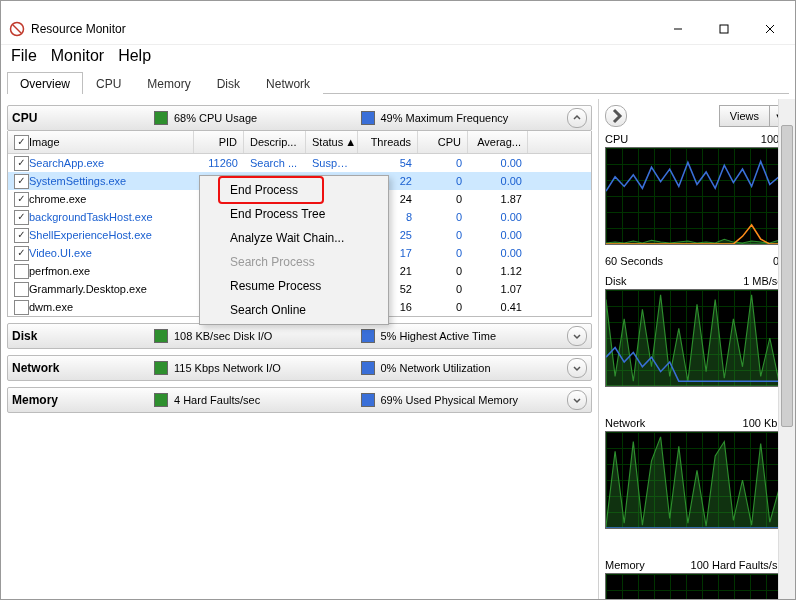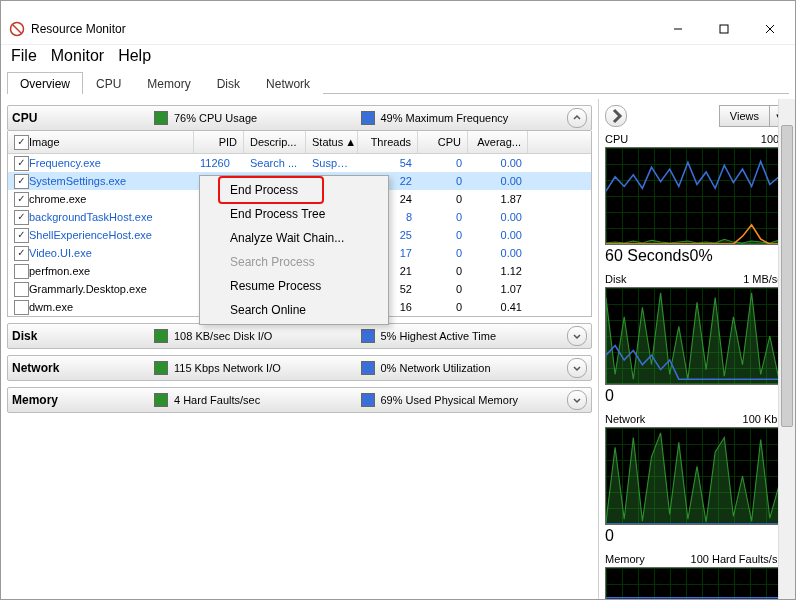--- a/index.html
+++ b/index.html
@@ -22,21 +22,21 @@
 .metric{display:flex;align-items:center;gap:6px;font-weight:normal;font-size:11px;flex:1}
 .swatch{width:12px;height:12px;border:1px solid #666}
 .expbtn{width:18px;height:18px;border:1px solid #aaa;border-radius:9px;background:linear-gradient(#fff,#e8e8e8);display:flex;align-items:center;justify-content:center;margin-left:auto}
 .expbtn svg{width:10px;height:10px}
 .proc-table{border:1px solid #bcbcbc;border-top:none;font-size:11px}
 .proc-head{display:flex;height:22px;align-items:center;background:linear-gradient(#fdfdfd,#eaeaea);border-bottom:1px solid #d0d0d0}
 .proc-head .col{border-right:1px solid #d8d8d8;height:100%;display:flex;align-items:center;padding:0 6px;box-sizing:border-box;overflow:hidden;white-space:nowrap}
 .row{display:flex;height:18px;align-items:center}
 .row .col{padding:0 6px;box-sizing:border-box;overflow:hidden;white-space:nowrap;text-overflow:ellipsis}
 .col.image{width:186px;display:flex;align-items:center;}
-.col.pid{width:50px;text-align:left;justify-content:flex-end}
+.col.pid{width:50px;text-align:right;justify-content:flex-end}
 .col.desc{width:62px}
 .col.status{width:52px}
 .col.threads{width:60px;text-align:right;justify-content:flex-end;display:flex}
 .col.cpu{width:50px;text-align:right;justify-content:flex-end;display:flex}
 .col.avg{width:60px;text-align:right;justify-content:flex-end;display:flex}
 .row.suspended{color:#1a5fd0}
 .row.selected{background:#cde8ff}
 .chk{width:13px;height:13px;border:1px solid #888;background:#fff;display:inline-flex;align-items:center;justify-content:center;flex-shrink:0}
 .chk.on::after{content:"✓";font-size:10px;color:#333;line-height:1}
 .ctx{position:absolute;left:198px;top:76px;width:184px;background:#f2f2f2;border:1px solid #a7a7a7;box-shadow:3px 3px 6px rgba(0,0,0,0.18);z-index:50;font-size:12px;padding:2px}
@@ -47,21 +47,21 @@
 .right-top{height:24px;display:flex;align-items:center;gap:12px;margin-bottom:6px}
 .circle-btn{width:20px;height:20px;border:1px solid #aaa;border-radius:10px;background:linear-gradient(#fff,#e8e8e8);display:flex;align-items:center;justify-content:center}
 .views{margin-left:auto;display:flex}
 .views .btn{height:20px;border:1px solid #aaa;background:linear-gradient(#fdfdfd,#e4e4e4);display:flex;align-items:center;padding:0 10px;font-size:11px}
 .views .dd{width:18px;border-left:none;justify-content:center;padding:0}
 .chart-block{margin-bottom:8px}
 .chart-title{display:flex;justify-content:space-between;font-size:11px;margin-bottom:2px}
 .chart{height:96px;background:#000;border:1px solid #666;position:relative;overflow:hidden}
 .chart .grid{position:absolute;inset:0;background-image:linear-gradient(#003300 1px,transparent 1px),linear-gradient(90deg,#003300 1px,transparent 1px);background-size:16px 16px}
 .chart svg{position:absolute;inset:0;width:100%;height:100%}
-.chart-foot{display:flex;font-size:16px;margin-top:2px}
+.chart-foot{display:flex;justify-content:space-between;font-size:11px;margin-top:10px}
 .scroll-track{position:absolute;right:0;top:0;bottom:0;width:16px;background:#f0f0f0;border-left:1px solid #ddd}
 .scroll-thumb{position:absolute;left:2px;right:2px;background:#cfcfcf;border:1px solid #aaa;border-radius:2px}
 .sort-arrow{margin-left:2px}
 </style>
 </head>
 <body>
 
 <div class="window">
   <div class="titlebar">
     <span class="icon">
@@ -103,21 +103,21 @@
     <div class="tab">Network</div>
   </div>
 
   <div class="body">
     <div class="left">
 
       <div class="section-header">
         <span class="hname">CPU</span>
         <span class="metric">
             <span class="swatch" style="background:#2e8f2e"></span>
-            <span>76% CPU Usage</span>
+            <span>68% CPU Usage</span>
           </span>
         <span class="metric">
             <span class="swatch" style="background:#3a6fd8"></span>
             <span>49% Maximum Frequency</span>
           </span>
         <span class="expbtn">
             <svg viewBox="0 0 10 10">
               <polyline points="2,6 5,3 8,6" fill="none" stroke="#555" stroke-width="1.5"></polyline>
             </svg>
           </span>
@@ -135,21 +135,21 @@
               <span class="sort-arrow">▲</span>
             </div>
           <div class="col threads">Threads</div>
           <div class="col cpu">CPU</div>
           <div class="col avg">Averag...</div>
         </div>
         <div id="proc-rows">
             <div class="row suspended">
               <div class="col image">
                 <span class="chk on"></span>
-                <span>Frequency.exe</span>
+                <span>SearchApp.exe</span>
               </div>
               <div class="col pid">11260</div>
               <div class="col desc">Search ...</div>
               <div class="col status">Suspe...</div>
               <div class="col threads">54</div>
               <div class="col cpu">0</div>
               <div class="col avg">0.00</div>
             </div>
             <div class="row suspended selected">
               <div class="col image">

